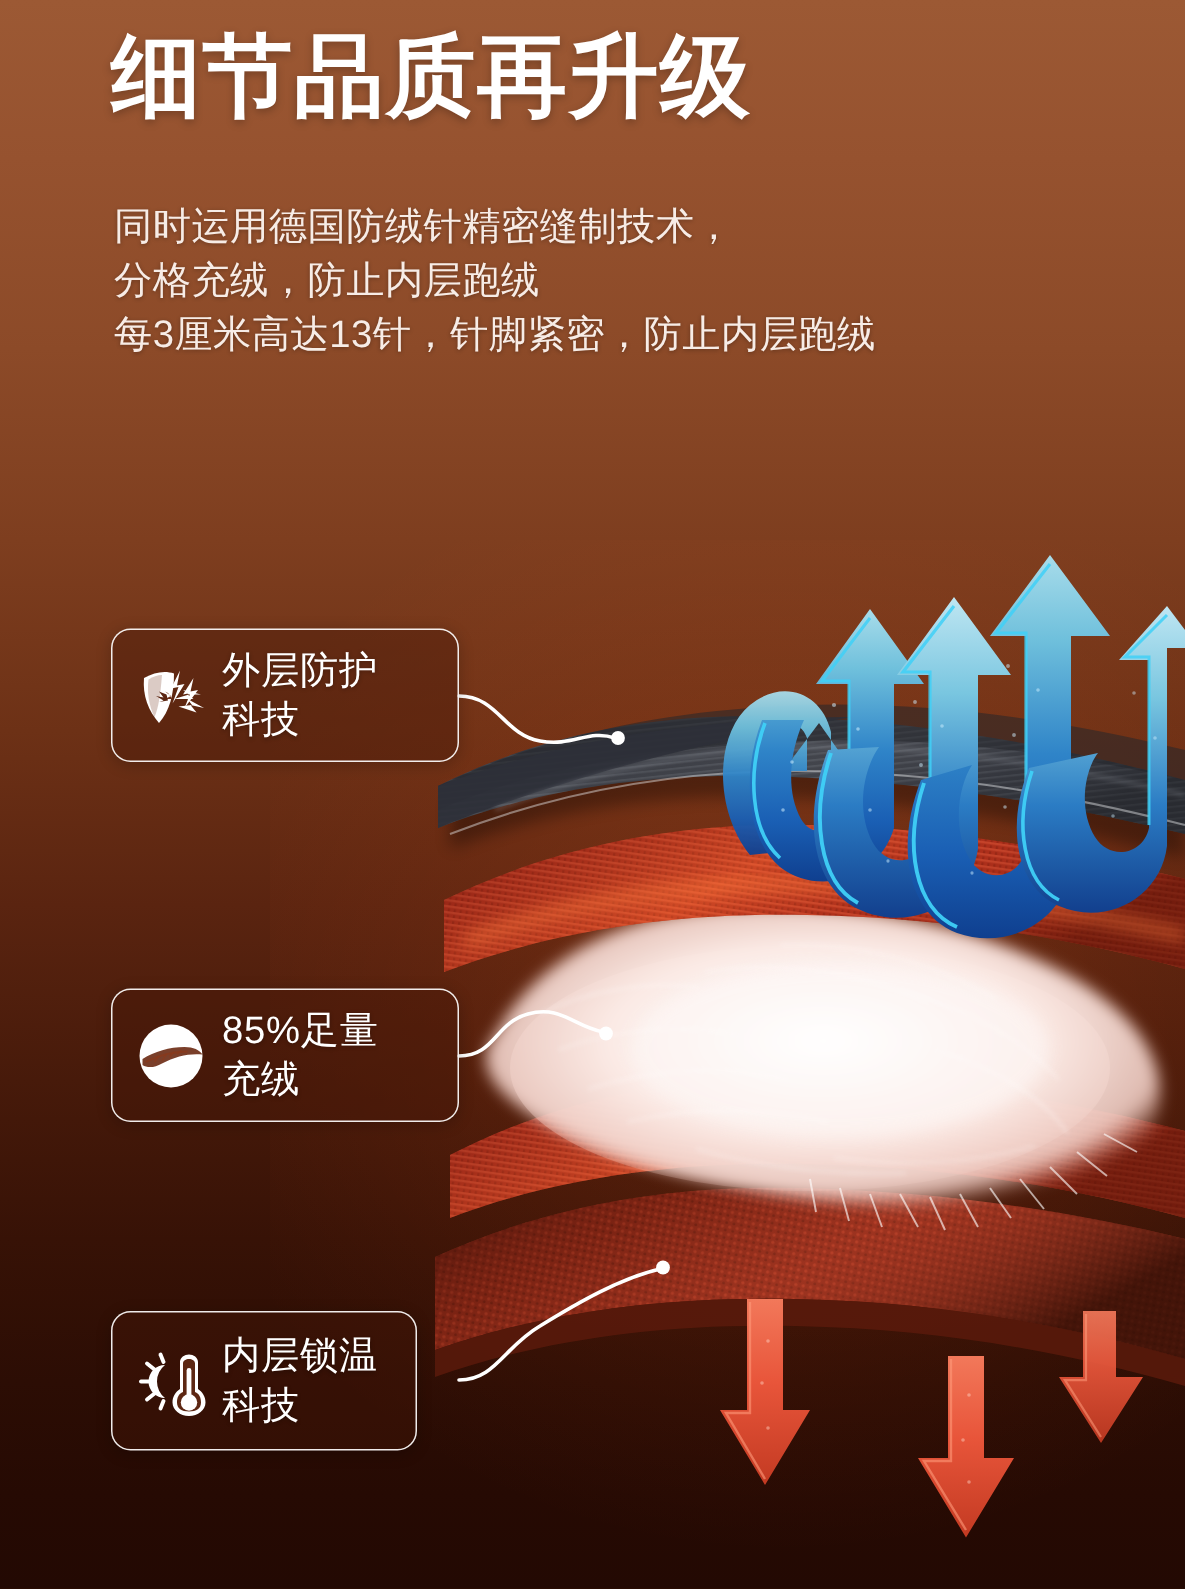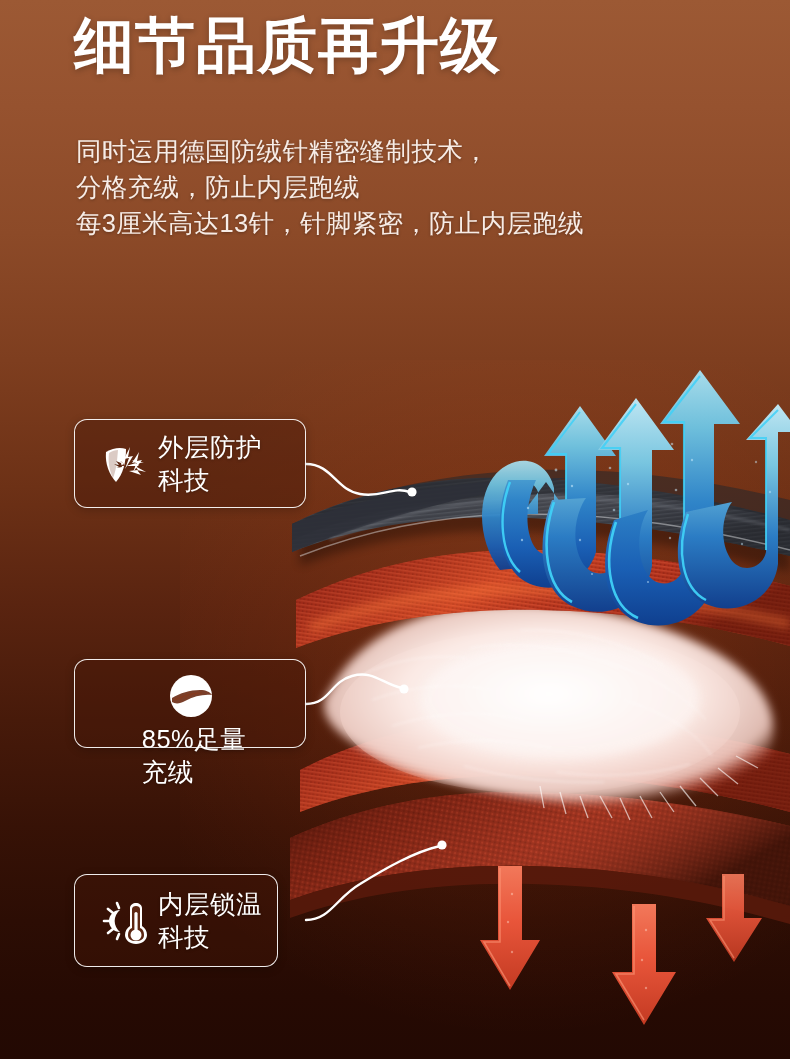--- a/index.html
+++ b/index.html
@@ -38,21 +38,20 @@
   }
 
   
   .title {
     position:absolute; left:74px; top:17px;
     font-size:60px; line-height:1.12;
     font-weight:bold; color:#ffffff;
     letter-spacing:1px;
     text-shadow:0 2px 6px rgba(0,0,0,.25);
     white-space:nowrap;
-    font-family:Liberation Mono, monospace;
   }
   .sub {
     position:absolute; left:76px; top:133px;
     font-size:25.5px; line-height:36px;
     color:#f7ece6;
     letter-spacing:.3px;
     text-shadow:0 1px 3px rgba(0,0,0,.3);
   }
   .sub div { white-space:nowrap; }
 
@@ -60,38 +59,38 @@
   .stack { position:absolute; left:0; top:0; width:790px; height:1059px; }
   .stack svg { position:absolute; left:0; top:0; }
 
   
   .badge {
     position:absolute;
     display:flex; align-items:center;
     border:1.6px solid rgba(255,255,255,.92);
     border-radius:13px;
     background:rgba(70,22,8,.40);
-    padding:9px 14px 9px 22px;
+    padding:9px 14px 9px 12px;
     box-shadow:0 2px 10px rgba(0,0,0,.22);
   }
   .badge .ic {
     width:54px; height:54px;
     flex:0 0 54px;
     display:flex; align-items:center; justify-content:center;
     margin-right:7px;
   }
   .badge .tx {
     font-size:25.5px; line-height:33px;
     color:#ffffff;
     letter-spacing:.5px;
     white-space:nowrap;
     text-shadow:0 1px 3px rgba(0,0,0,.3);
   }
   #badge-1 { left:74px; top:419px;  width:232px; height:89px; }
-  #badge-2 { left:74px; top:659px;  width:232px; height:89px;flex-direction:column; }
+  #badge-2 { left:74px; top:659px;  width:232px; height:89px; }
   #badge-3 { left:74px; top:874px;  width:204px; height:93px; }
 
   
   .connectors { position:absolute; left:0; top:0; width:790px; height:1059px; pointer-events:none; }
 </style>
 </head>
 <body>
 
 <div id="page">
 

